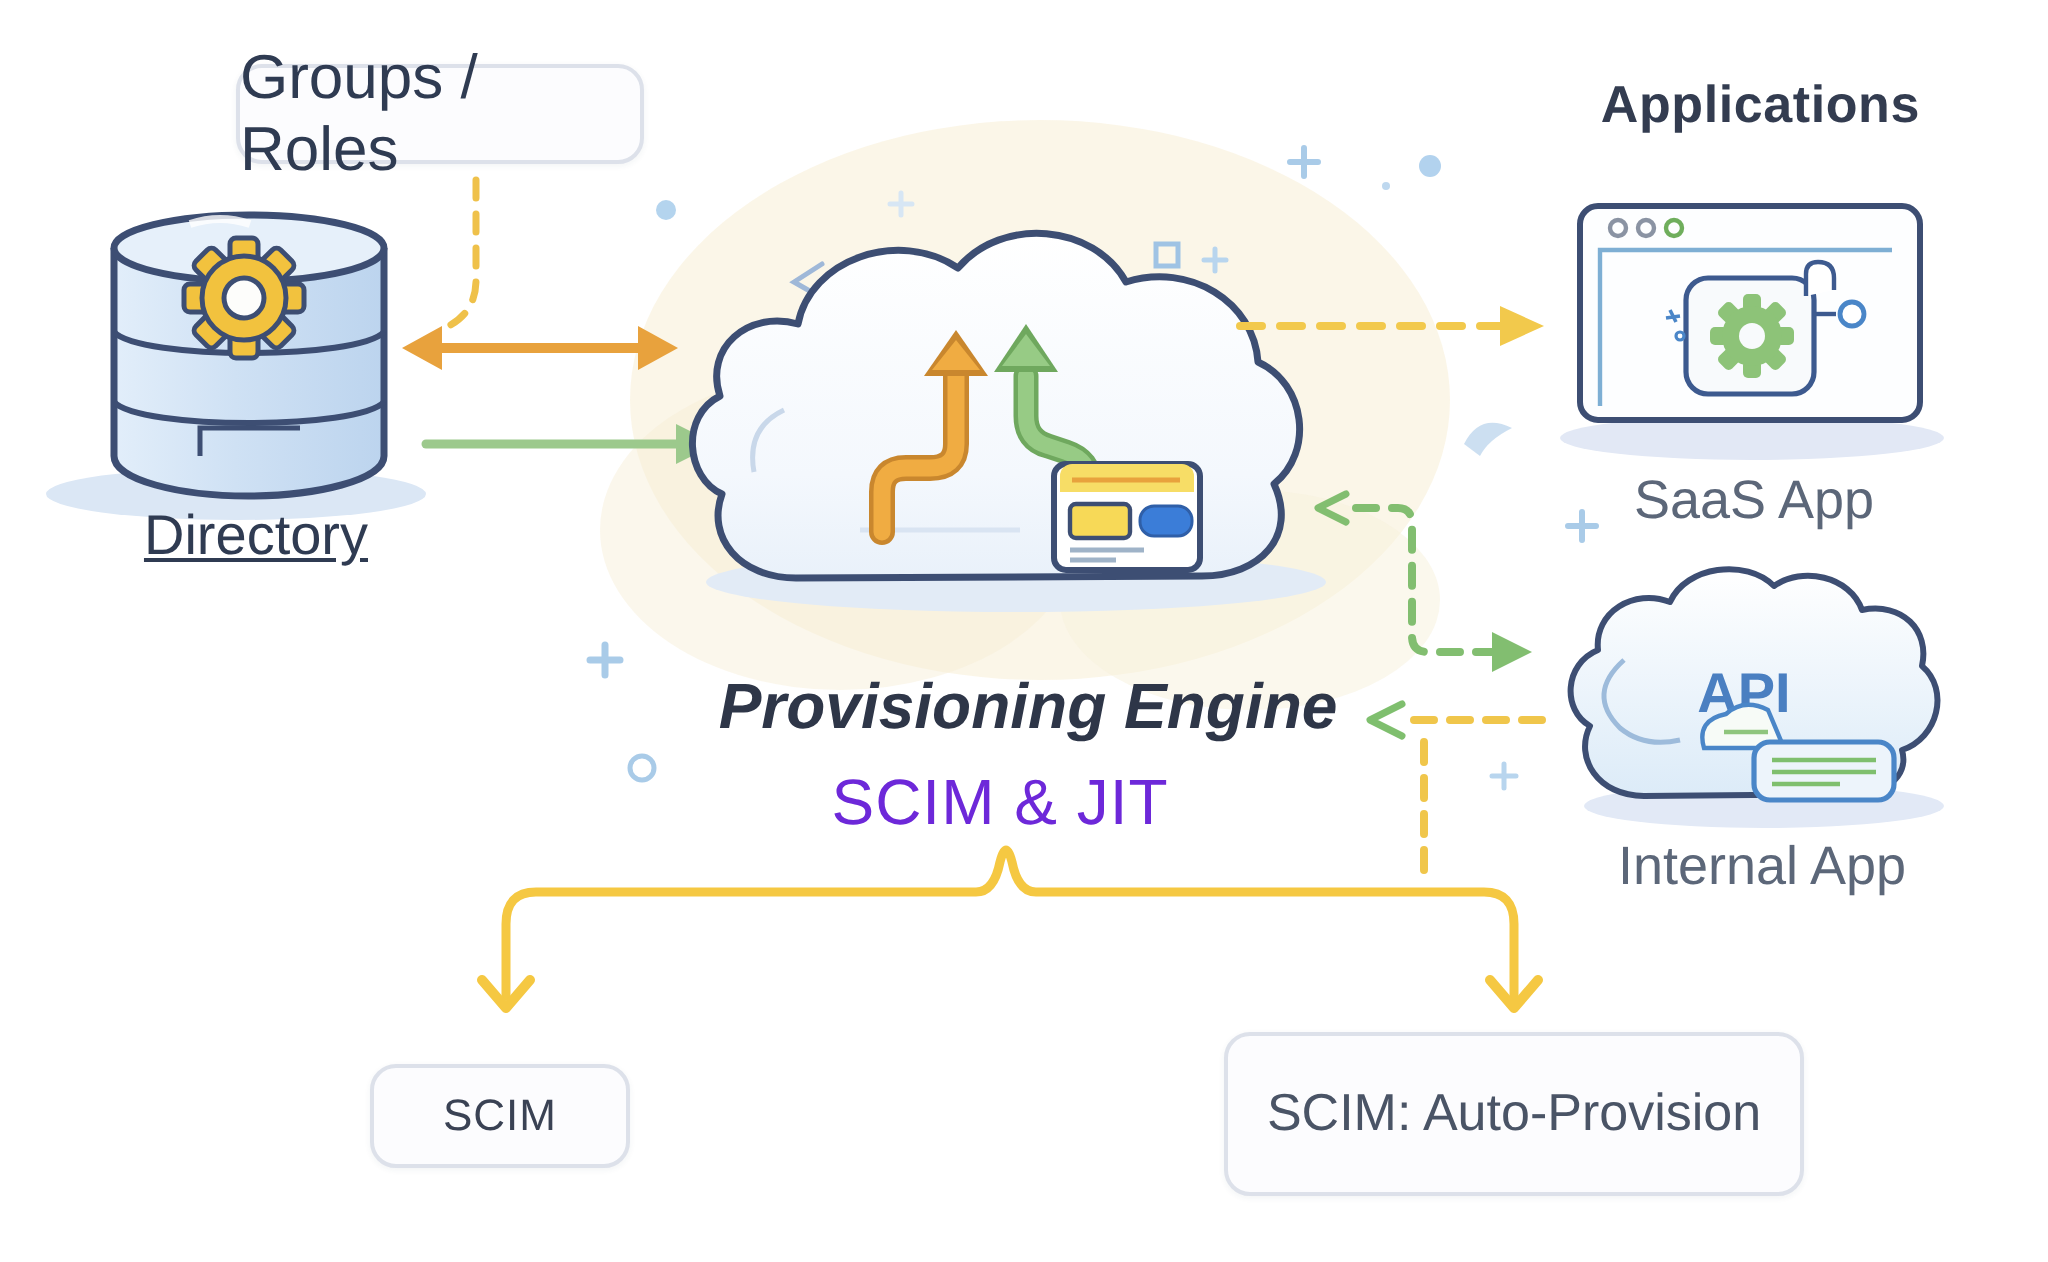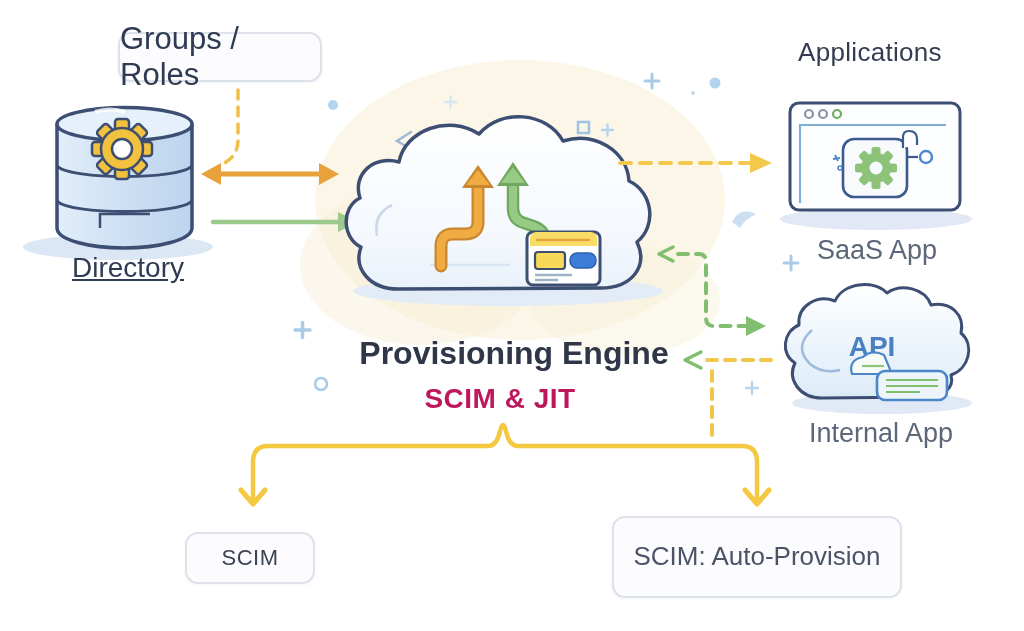--- a/index.html
+++ b/index.html
@@ -15,27 +15,27 @@
     background:#fcfcfe;border:2px solid #dde1ea;border-radius:13px;
     box-shadow:0 1px 3px rgba(40,60,90,.06);
   }
   .groups-box{left:118px;top:32px;width:200px;height:46px;
     font-size:31px;font-weight:500;color:#2f3b52;}
   .scim-box{left:185px;top:516px;width:126px;height:48px;
     font-size:22px;font-weight:500;color:#3a4254;letter-spacing:.5px;margin-top:16px;}
   .autoprov-box{left:612px;top:516px;width:286px;height:78px;
     font-size:26px;color:#4a5466;flex-direction:column;line-height:1.3;gap:10px;}
   .applications{left:780px;top:37px;width:180px;
-    font-size:26px;font-weight:400;color:#333c50;letter-spacing:.3px;}
+    font-size:26px;font-weight:700;color:#333c50;letter-spacing:.3px;text-align:right;}
   .directory-lbl{left:28px;top:252px;width:200px;
     font-size:28px;font-weight:500;color:#2f3b52;text-decoration:underline;}
   .engine-title{left:334px;top:335px;width:360px;
-    font-size:32px;font-weight:700;color:#2e3648;}
+    font-size:32px;font-weight:700;color:#2e3648;font-style:italic;}
   .engine-sub{left:380px;top:383px;width:240px;
-    font-size:28px;font-weight:700;color:#be185d;letter-spacing:.5px;}
+    font-size:32px;font-weight:400;color:#6d28d9;letter-spacing:.5px;}
   .saas-lbl{left:797px;top:235px;width:160px;
     font-size:27px;color:#5c6779;}
   .internal-lbl{left:801px;top:418px;width:160px;
     font-size:27px;color:#5c6779;}
 </style>
 </head>
 <body>
 
 <div class="stage">
 

